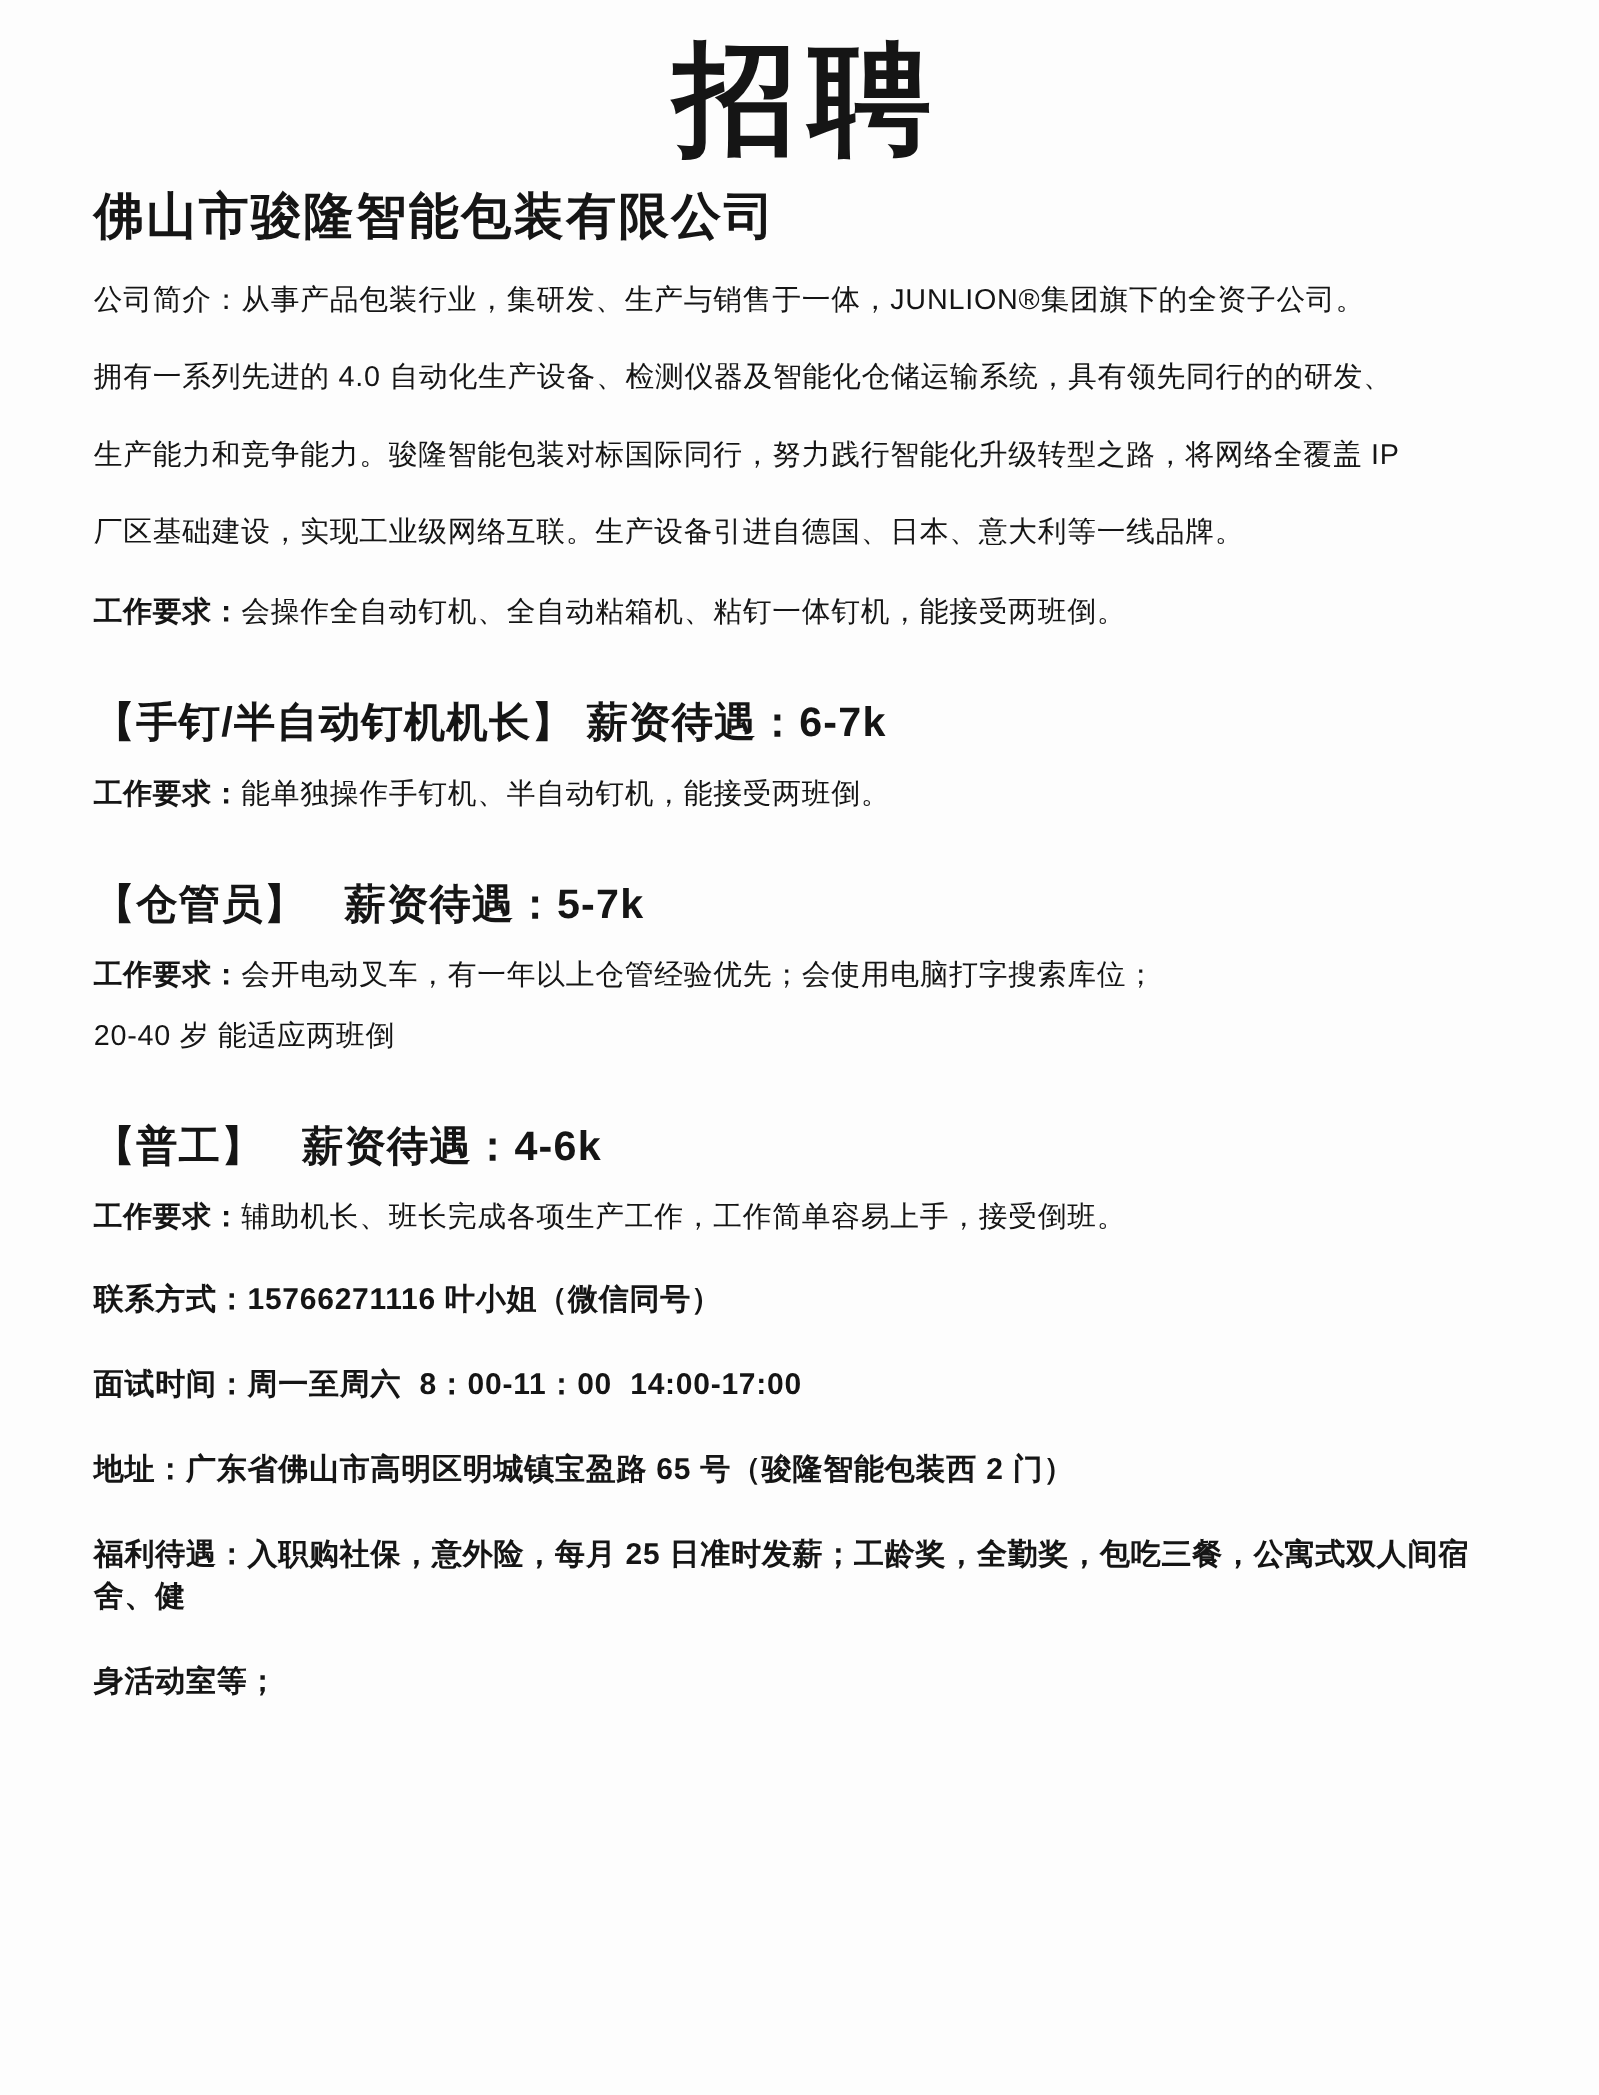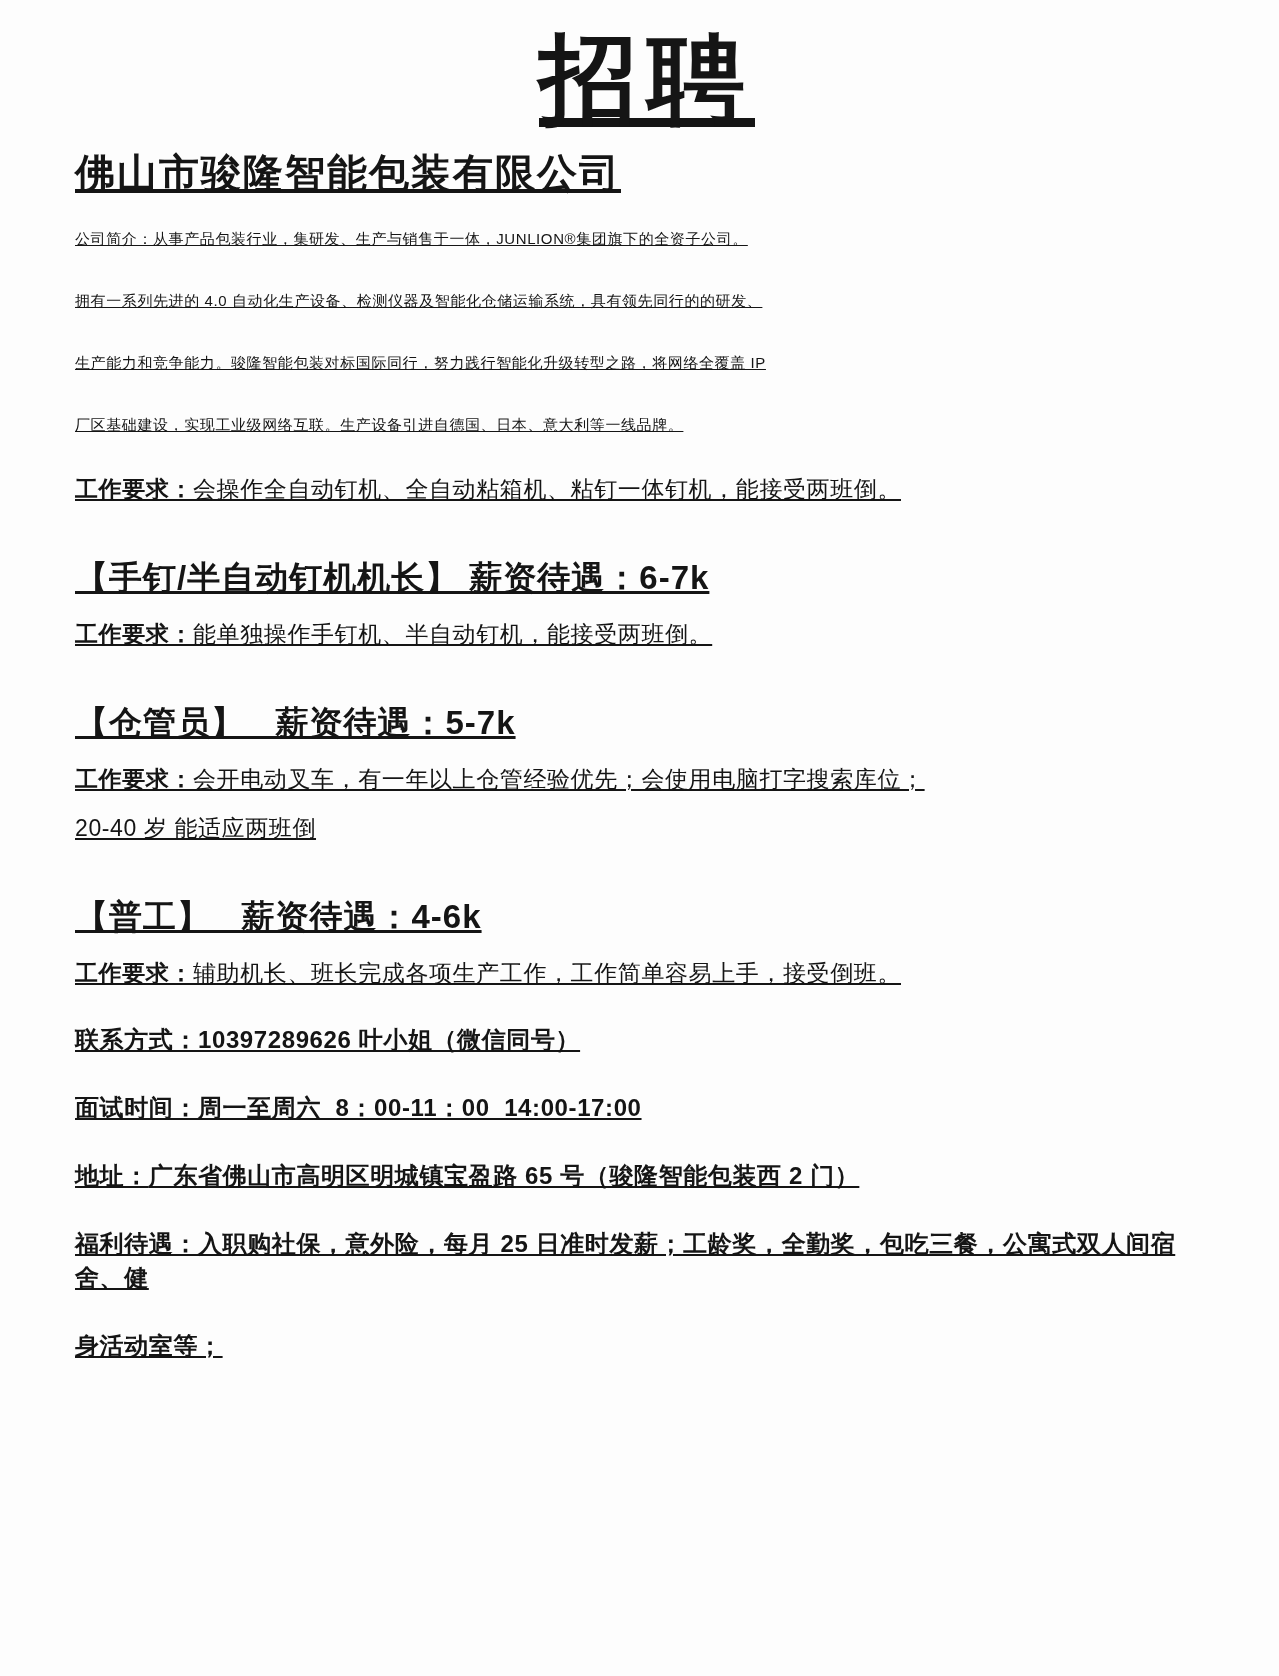--- a/index.html
+++ b/index.html
@@ -5,41 +5,40 @@
   html, body { margin: 0; padding: 0; }
   .page {
     position: relative;
     width: 1279px;
     height: 1676px;
     background: #fdfdfd;
     color: #151515;
     font-family: "Liberation Sans", "DejaVu Sans", sans-serif;
     overflow: hidden;
     box-sizing: border-box;
-    text-decoration: underline;
   }
   .content { padding: 0 60px 0 75px; }
   .title {
     margin: 0;
     padding-top: 26px;
     font-size: 98px;
     line-height: 106px;
     font-weight: 800;
     text-align: center;
     letter-spacing: 10px;
   }
   .company {
     margin: 20px 0 0;
     font-size: 40px;
     line-height: 42px;
     font-weight: 700;
     text-align: left;
     letter-spacing: 2px;
   }
-  .intro { margin-top: 14px; font-size: 15px; }
+  .intro { margin-top: 14px; font-size: 23px; }
   .intro-line {
     line-height: 62px;
     white-space: pre-wrap;
     letter-spacing: 0.6px;
   }
   .job-heading {
     margin-top: 50px;
     font-size: 33px;
     line-height: 46px;
     font-weight: 700;
@@ -93,21 +92,21 @@
       <div class="job-heading">【仓管员】   薪资待遇：5-7k</div>
       <div class="job-req"><span class="bold">工作要求：</span><span>会开电动叉车，有一年以上仓管经验优先；会使用电脑打字搜索库位；</span></div>
       <div class="job-extra">20-40 岁 能适应两班倒</div>
     </section>
 
     <section>
       <div class="job-heading">【普工】   薪资待遇：4-6k</div>
       <div class="job-req"><span class="bold">工作要求：</span><span>辅助机长、班长完成各项生产工作，工作简单容易上手，接受倒班。</span></div>
     </section>
 
-    <div class="footer-line"><span>联系方式：</span><span>10397289626 叶小姐（微信同号）</span></div>
+    <div class="footer-line"><span>联系方式：</span><span>15766271116 叶小姐（微信同号）</span></div>
 
     <div class="footer-line"><span>面试时间：</span><span>周一至周六  8：00-11：00  14:00-17:00</span></div>
 
     <div class="footer-line"><span>地址：</span><span>广东省佛山市高明区明城镇宝盈路 65 号（骏隆智能包装西 2 门）</span></div>
 
     <div class="footer-line"><span>福利待遇：</span><span>入职购社保，意外险，每月 25 日准时发薪；工龄奖，全勤奖，包吃三餐，公寓式双人间宿舍、健</span></div>
 
     <div class="footer-line"><span>身活动室等；</span></div>
 
   </div>

